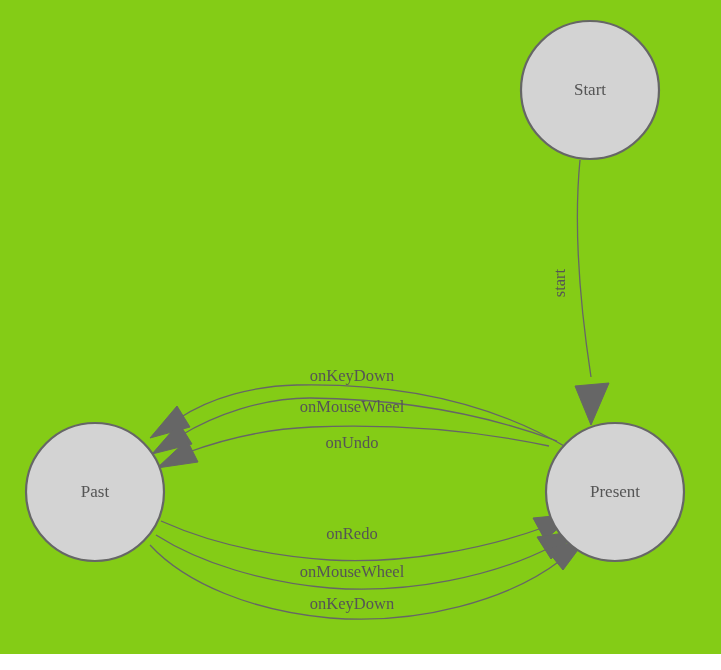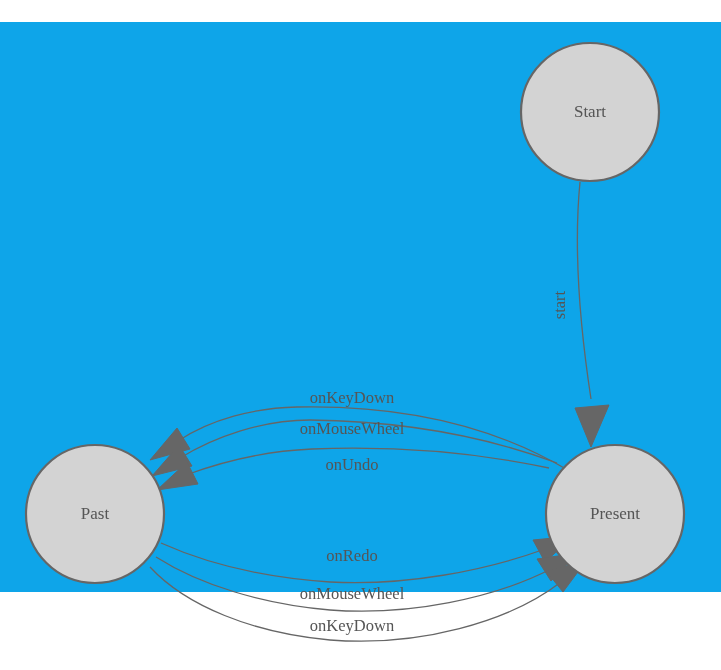--- a/index.html
+++ b/index.html
@@ -9,23 +9,22 @@
   }
   body {
     width: 721px;
     height: 670px;
     font-family: "Liberation Serif", "DejaVu Serif", serif;
     overflow: hidden;
   }
   #diagram-root {
     position: relative;
     width: 721px;
-    height: 570px;
-    background: #0ea5e9;
-    margin-top: 22px;
+    height: 654px;
+    background: #84cc16;
   }
   svg#graph {
     display: block;
     width: 721px;
     height: 670px;
   }
   .node-shape {
     fill: #d3d3d3;
     stroke: #666666;
     stroke-width: 2.2;

